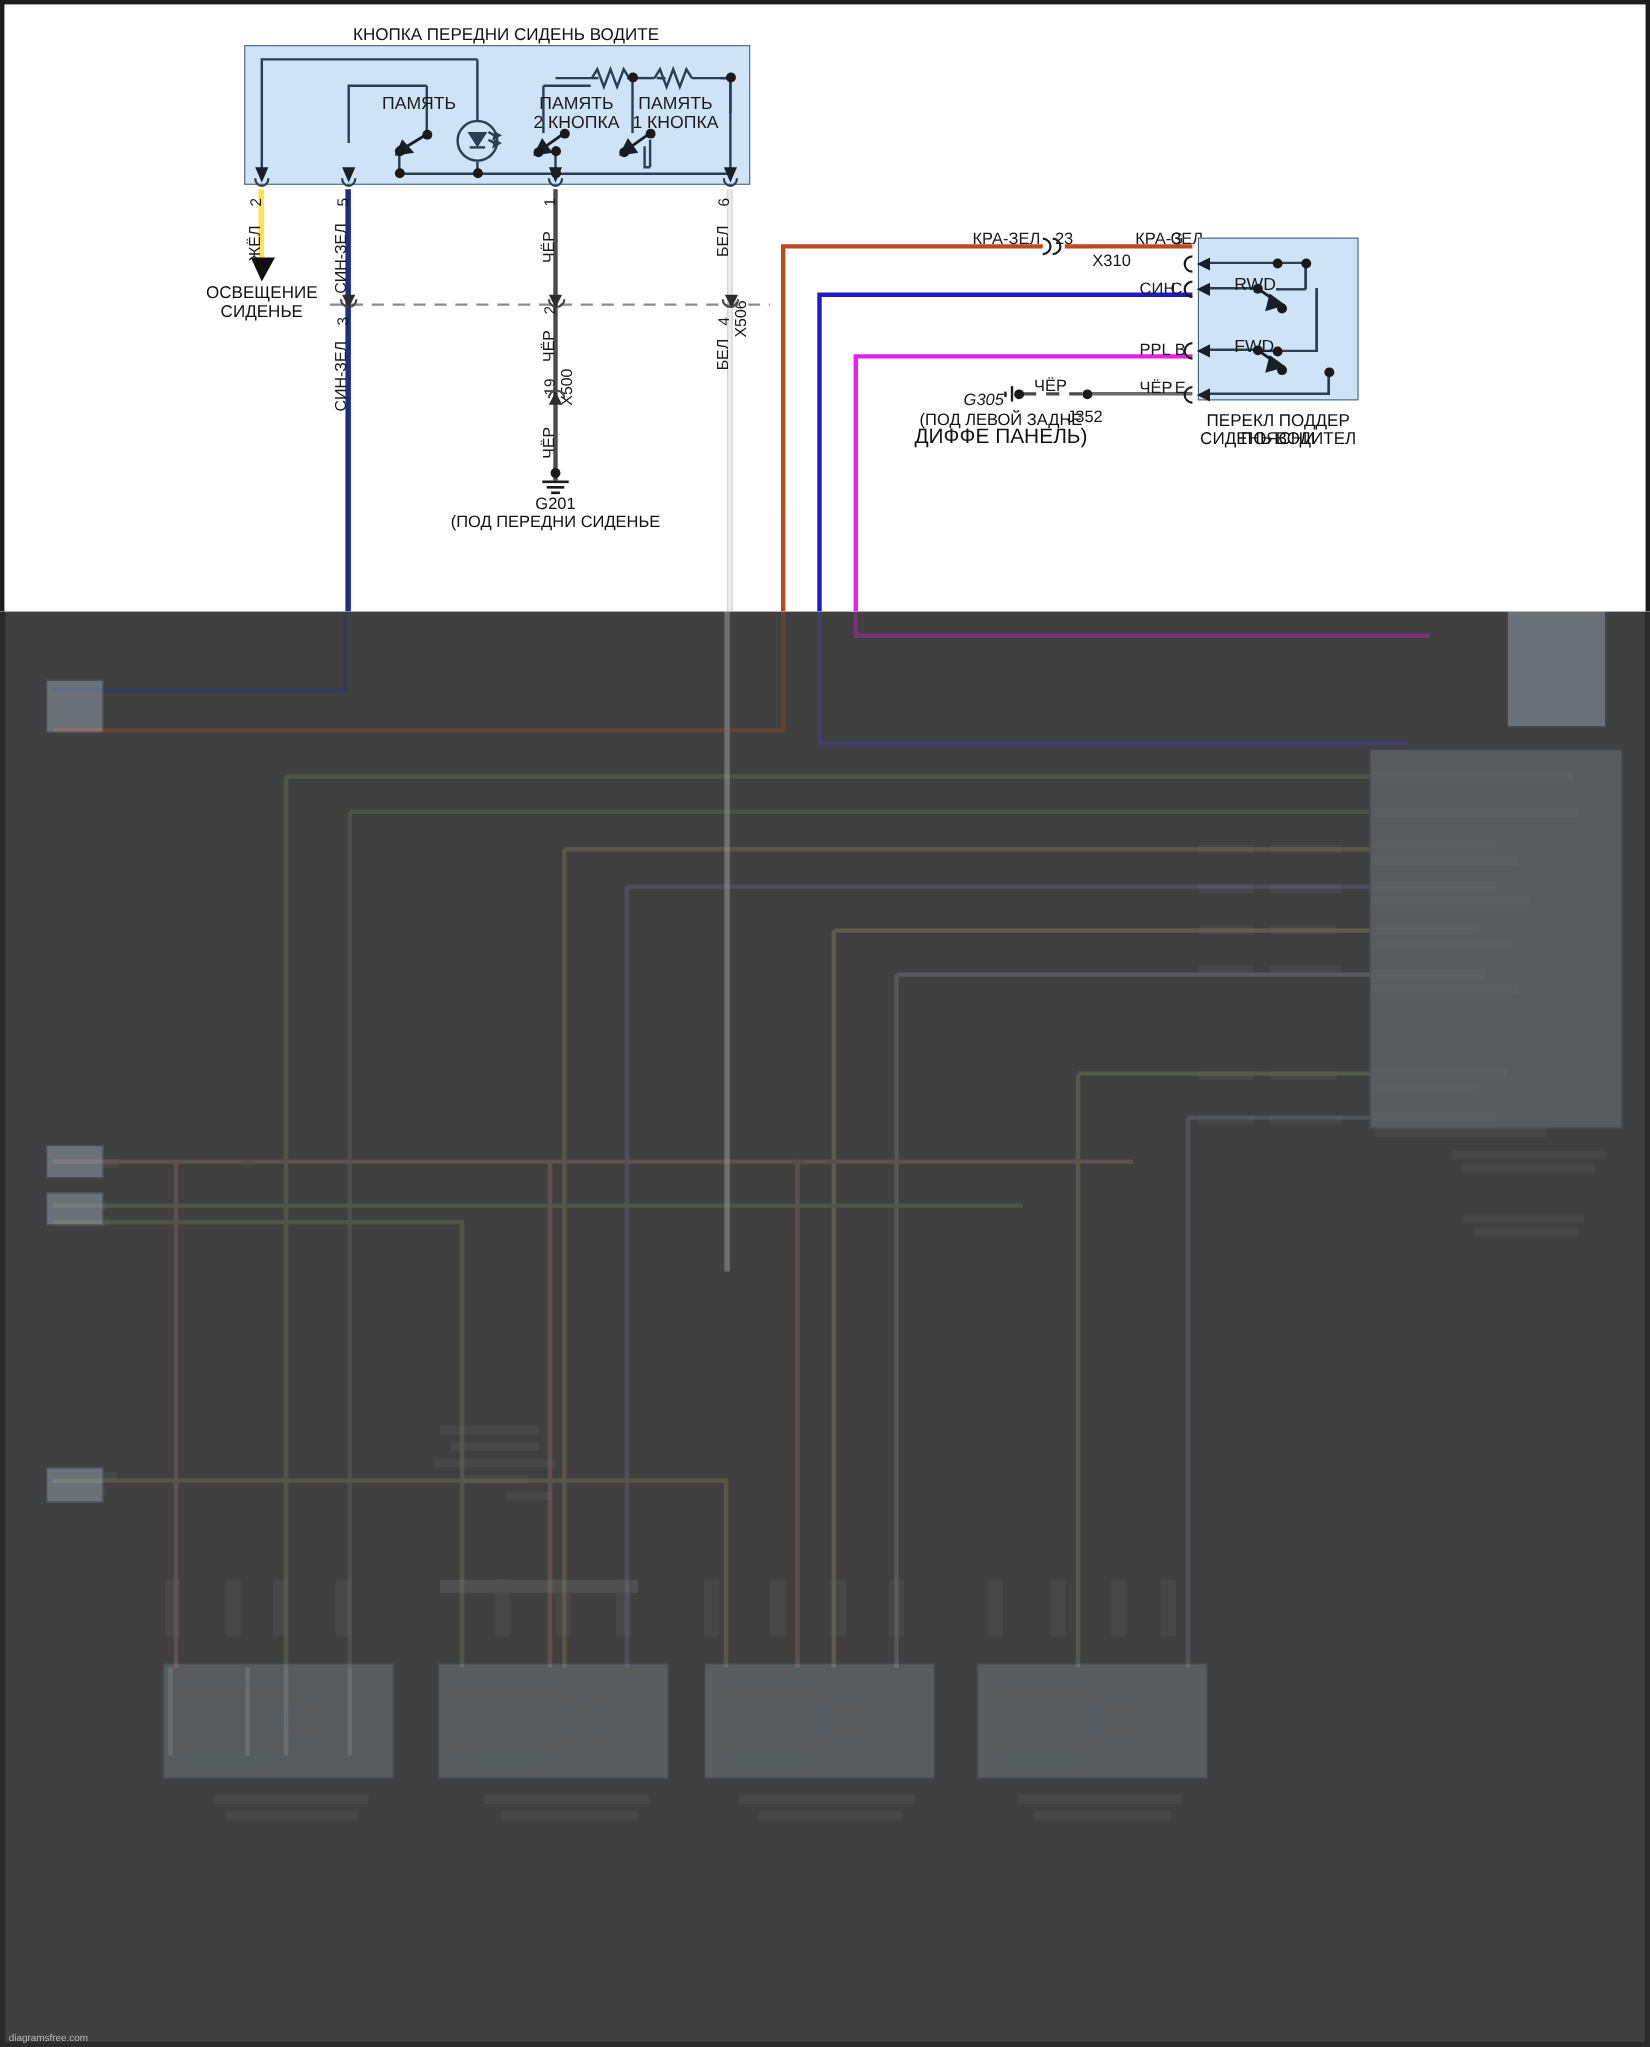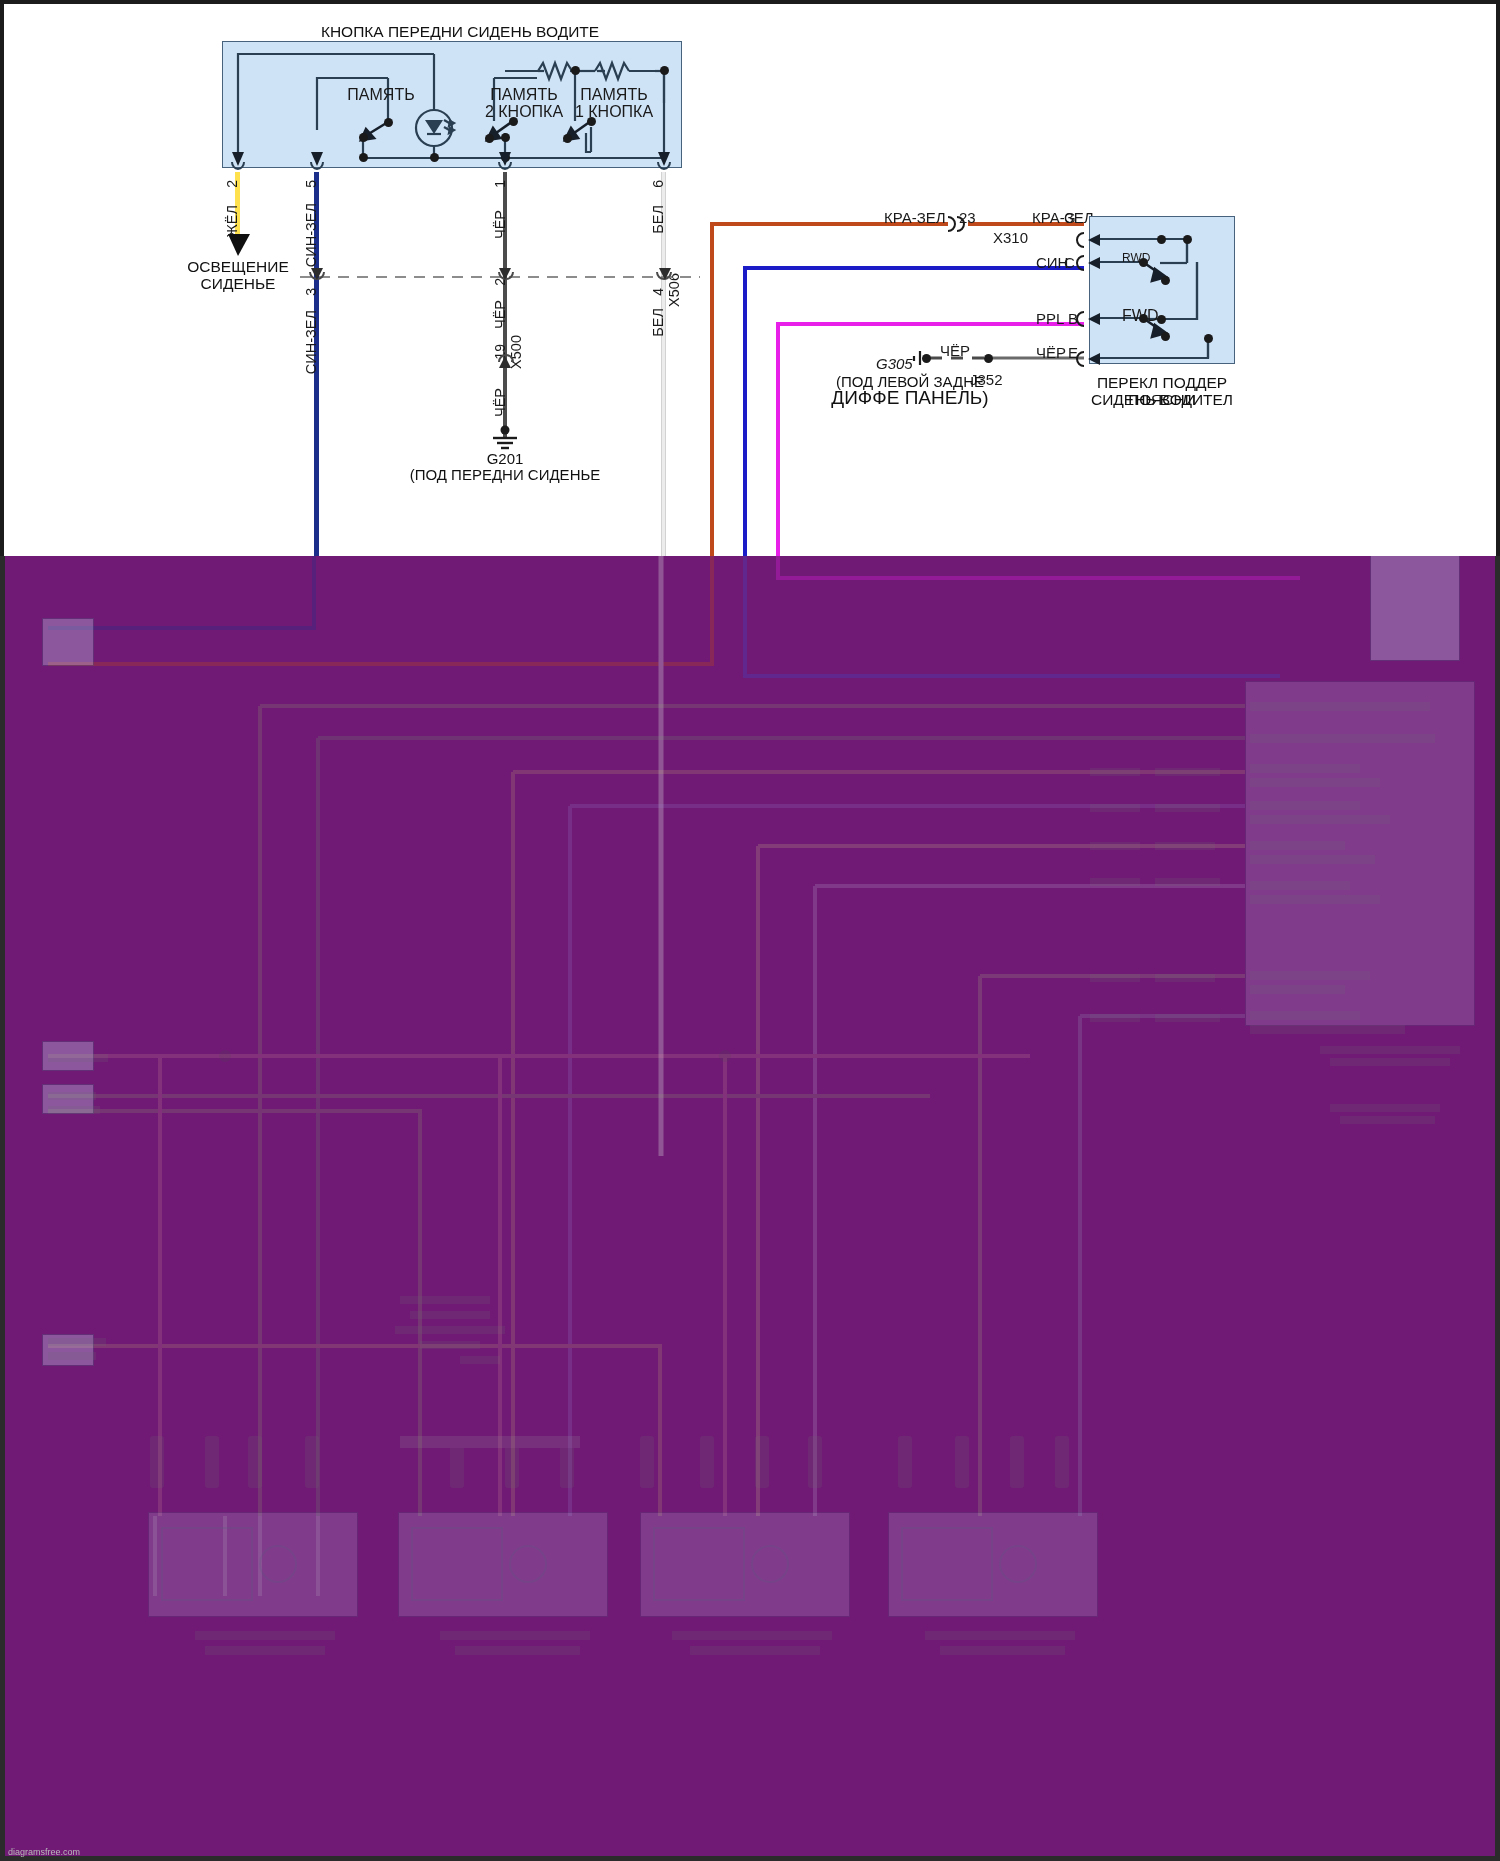--- a/index.html
+++ b/index.html
@@ -7,21 +7,21 @@
   body{font-family:"Liberation Sans","DejaVu Sans",sans-serif;}
   #page{position:relative;width:1500px;height:1861px;background:#ffffff;overflow:hidden;}
 
   
   #topPanel{position:absolute;left:0;top:0;width:1500px;height:556px;background:#ffffff;overflow:hidden;}
   #topPanel .frameL{position:absolute;left:0;top:0;width:4px;height:556px;background:#1c1c1c;}
   #topPanel .frameR{position:absolute;left:1496px;top:0;width:4px;height:556px;background:#1c1c1c;}
   #topPanel .frameT{position:absolute;left:0;top:0;width:1500px;height:4px;background:#1c1c1c;}
 
   
-  #lowPanel{position:absolute;left:0;top:556px;width:1500px;height:1305px;background:#701a75;overflow:hidden;}
+  #lowPanel{position:absolute;left:0;top:556px;width:1500px;height:1305px;background:#404040;overflow:hidden;}
   #lowPanel .fade{opacity:.17;filter:blur(.6px);}
   #lowPanel .fade2{opacity:.30;filter:blur(.5px);}
   #lowPanel .frameL{position:absolute;left:0;top:0;width:5px;height:1305px;background:#2b2b2b;}
   #lowPanel .frameR{position:absolute;left:1495px;top:0;width:5px;height:1305px;background:#2b2b2b;}
   #lowPanel .frameB{position:absolute;left:0;top:1300px;width:1500px;height:5px;background:#2b2b2b;}
 
   .box{position:absolute;background:#cfe3f7;border:1.6px solid #46627d;box-sizing:border-box;}
   .wire{position:absolute;}
   .lbl{position:absolute;color:#1a1a1a;white-space:nowrap;font-size:15px;}
   .lbl.c{transform:translateX(-50%);}
@@ -292,21 +292,21 @@
     </svg>
     <div class="dot" style="left:1157px;top:235px;"></div>
     <div class="dot" style="left:1183px;top:235px;"></div>
     <div class="dot" style="left:1139px;top:258px;"></div>
     <div class="dot" style="left:1161px;top:276px;"></div>
     <div class="dot" style="left:1157px;top:315px;"></div>
     <div class="dot" style="left:1139px;top:314px;"></div>
     <div class="dot" style="left:1161px;top:332px;"></div>
     <div class="dot" style="left:1204px;top:334px;"></div>
 
-    <div class="lbl" style="left:1122px;top:251px;font-size:12px;">RWD</div>
+    <div class="lbl" style="left:1122px;top:251px;font-size:16px;">RWD</div>
     <div class="lbl" style="left:1122px;top:307px;font-size:16px;">FWD</div>
 
     <div class="ttl" style="left:1062px;top:374px;width:200px;">ПЕРЕКЛ ПОДДЕР ПОЯСНИ</div>
     <div class="ttl" style="left:1062px;top:391px;width:200px;">СИДЕНЬ ВОДИТЕЛ</div>
   </div>
 
   <div id="lowPanel">
     <div class="frameL"></div>
     <div class="frameR"></div>
     <div class="frameB"></div>

